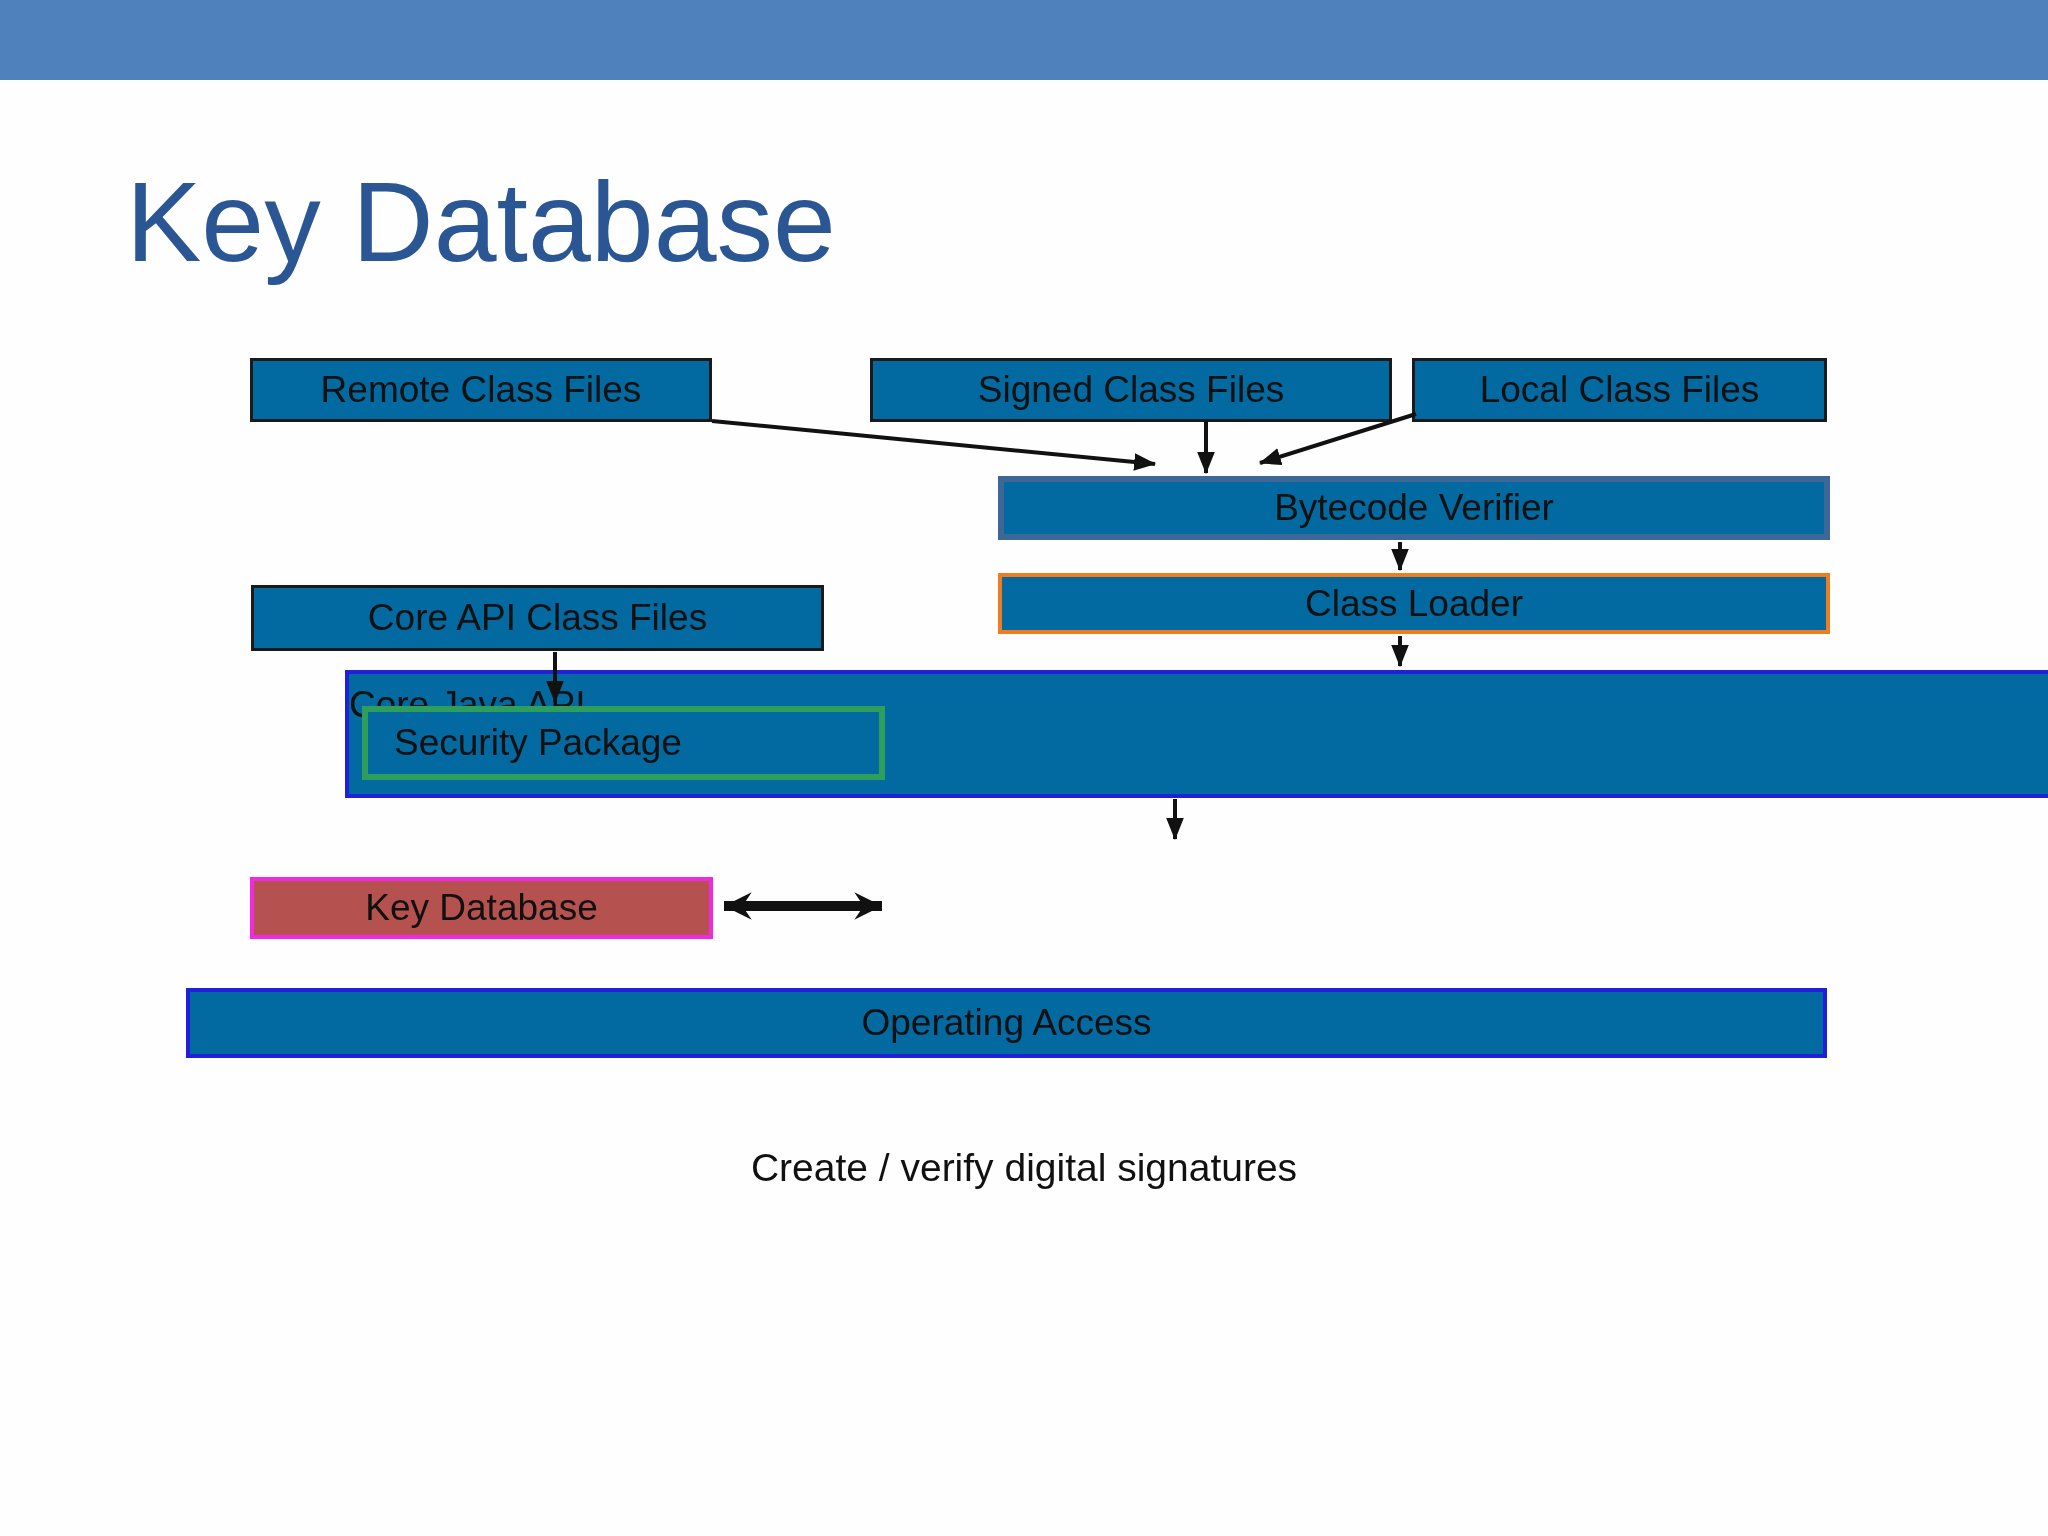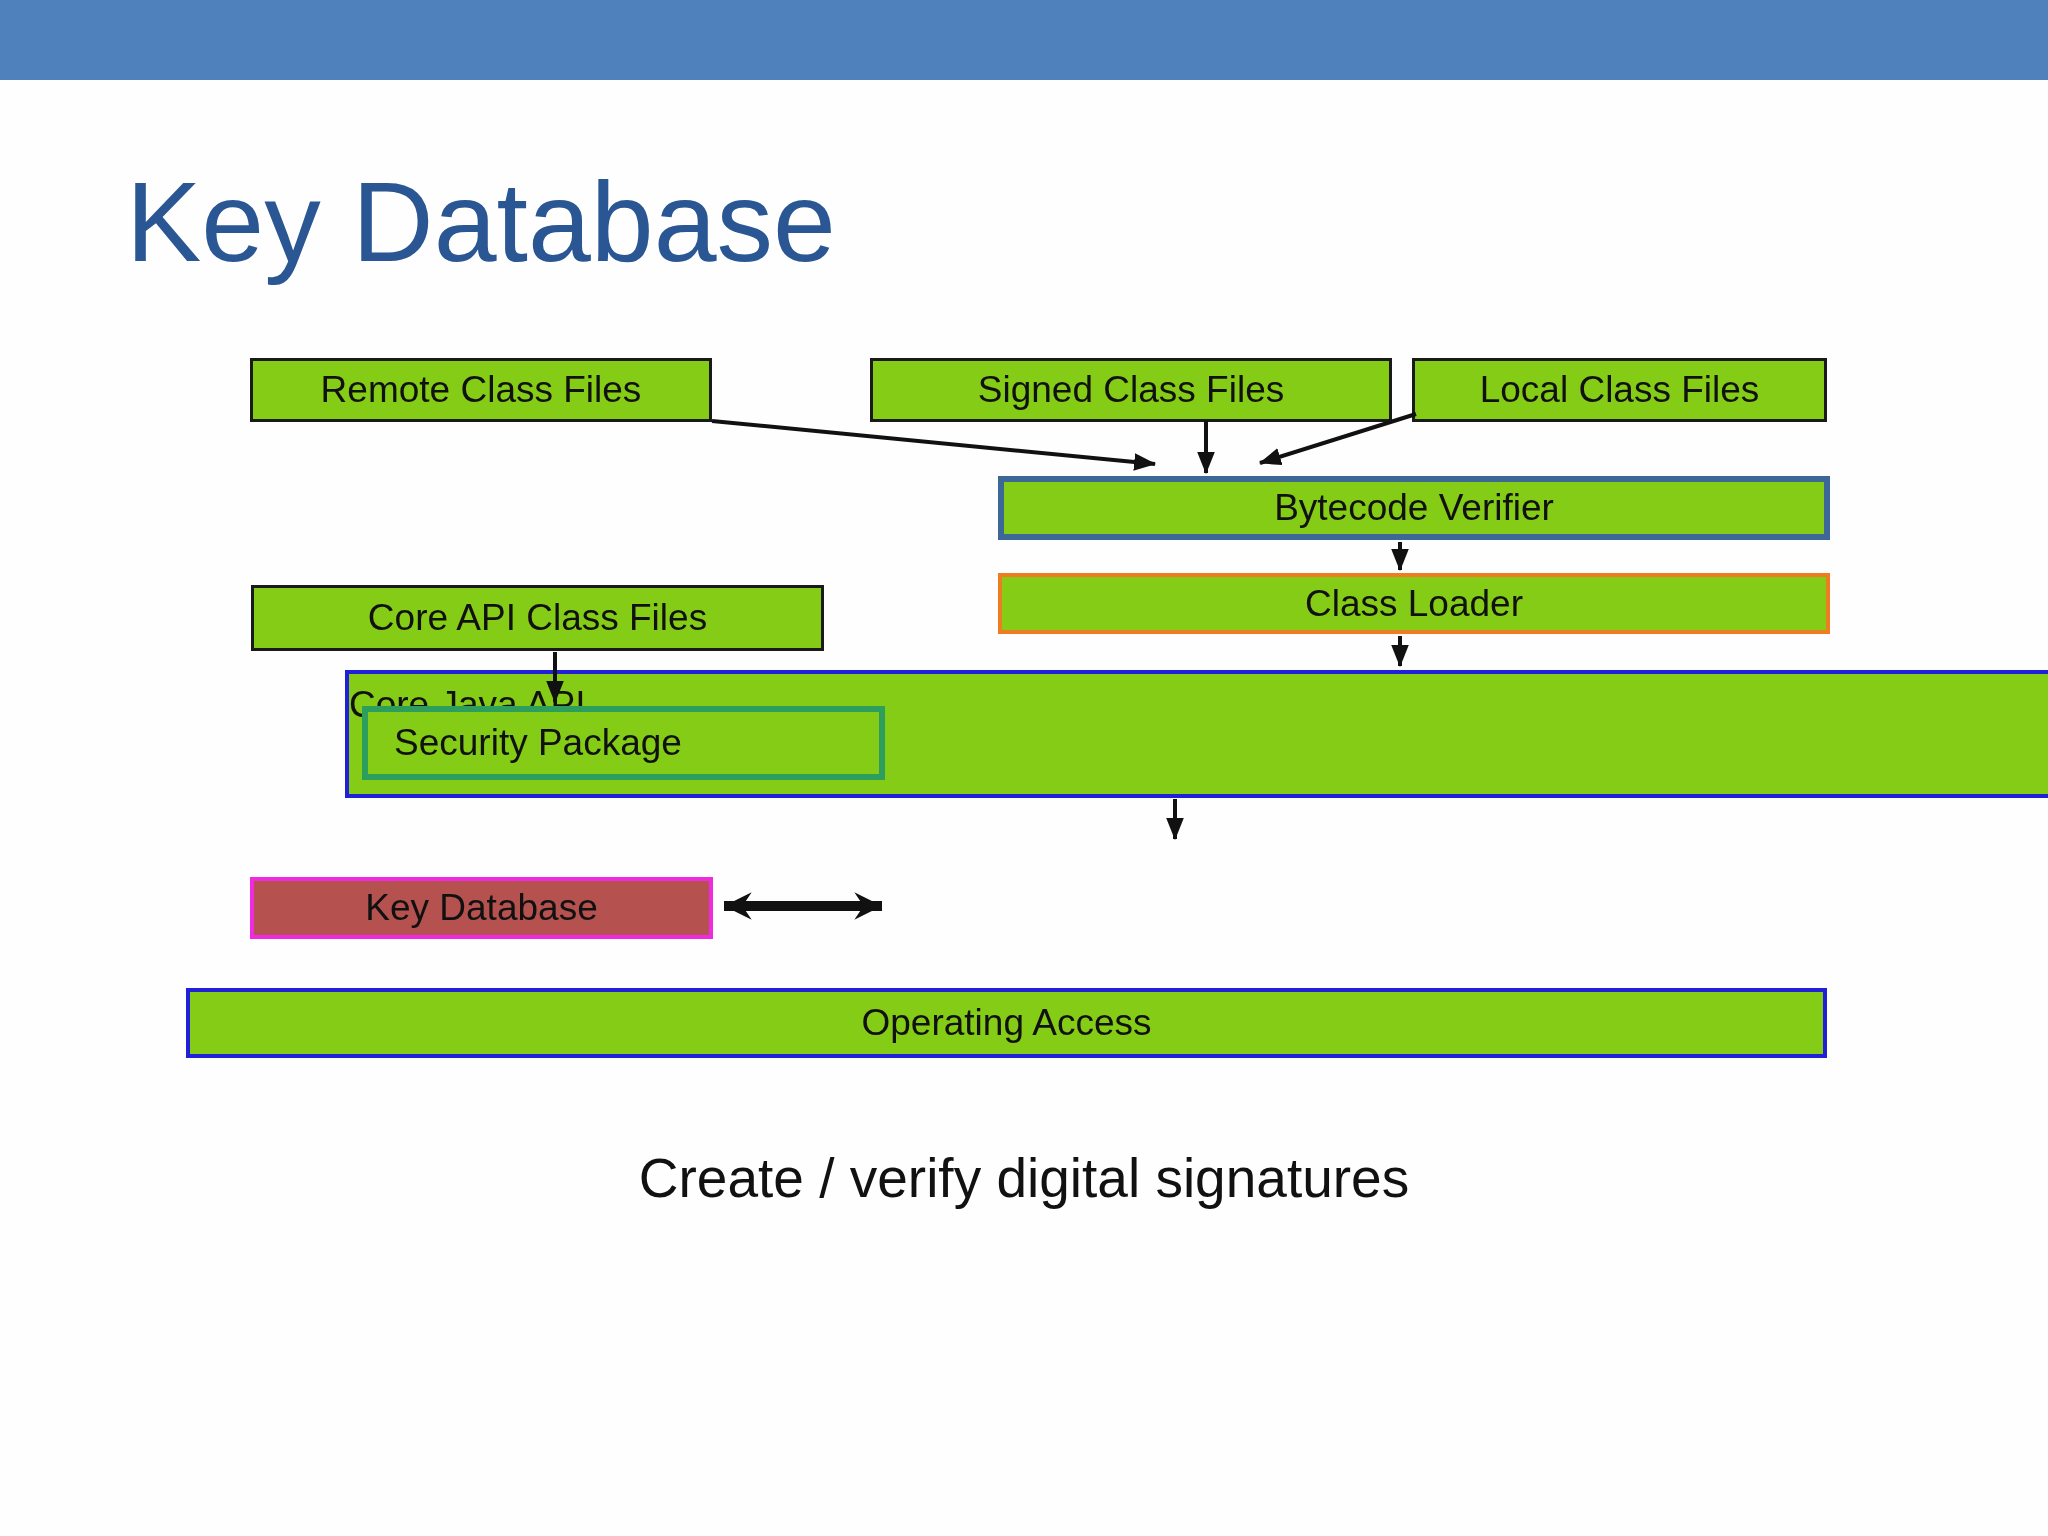--- a/index.html
+++ b/index.html
@@ -15,21 +15,21 @@
     background:var(--header-bg,#4F81BD);
   }
   .slide-title{
     position:absolute;left:126px;top:158px;
     font-size:113px;line-height:1.15;font-weight:400;
     color:var(--title-text,#2A5793);
     letter-spacing:0px;white-space:nowrap;
   }
   .box{
     position:absolute;
-    background:#84cc16;
+    background:#0369a1;
     display:flex;align-items:center;justify-content:center;
     font-size:37px;color:#111;white-space:nowrap;
     box-sizing:border-box;
   }
   .b-remote   {left:250px; top:358px; width:462px;  height:64px; border:3px solid var(--black-border,#1a1a1a);}
   .b-signed   {left:870px; top:358px; width:522px;  height:64px; border:3px solid var(--black-border,#1a1a1a);}
   .b-local    {left:1412px;top:358px; width:415px;  height:64px; border:3px solid var(--black-border,#1a1a1a);}
   .b-bytecode {left:998px; top:476px; width:832px;  height:64px; border:6px solid var(--bytecode-border,#3D6796);}
   .b-classldr {left:998px; top:573px; width:832px;  height:61px; border:4px solid var(--classloader-border,#EE7D22);}
   .b-coreapi  {left:251px; top:585px; width:573px;  height:66px; border:3px solid var(--black-border,#1a1a1a);}
@@ -41,21 +41,21 @@
   .b-secpkg .lbl{padding-left:26px;}
   .b-keydb    {left:250px; top:877px; width:463px;  height:62px; border:4px solid var(--keydb-border,#F02AE0);
                background:var(--keydb-fill,#B5514E);}
   .b-secmgr   {left:888px; top:843px; width:939px;  height:124px;border:3px solid var(--secmgr-border,#EE1414);
                flex-direction:column;align-items:stretch;justify-content:center;}
   .b-secmgr .line1{padding-left:38px;}
   .b-secmgr .line2{padding-left:245px;padding-top:6px;}
   .b-os       {left:186px; top:988px; width:1641px; height:70px; border:4px solid var(--blue-border,#2020D8);}
   .caption{
     position:absolute;left:0;top:1146px;width:2048px;
-    text-align:center;font-size:55px;color:#111;
+    text-align:center;font-size:39px;color:#111;
   }
   .arrows{position:absolute;left:0;top:0;width:2048px;height:1536px;pointer-events:none;}
   .arrow-line{stroke:var(--arrow-color,#111111);fill:none;}
 </style>
 </head>
 <body>
 
 <div class="slide">
 
   <div class="header-bar"></div>

